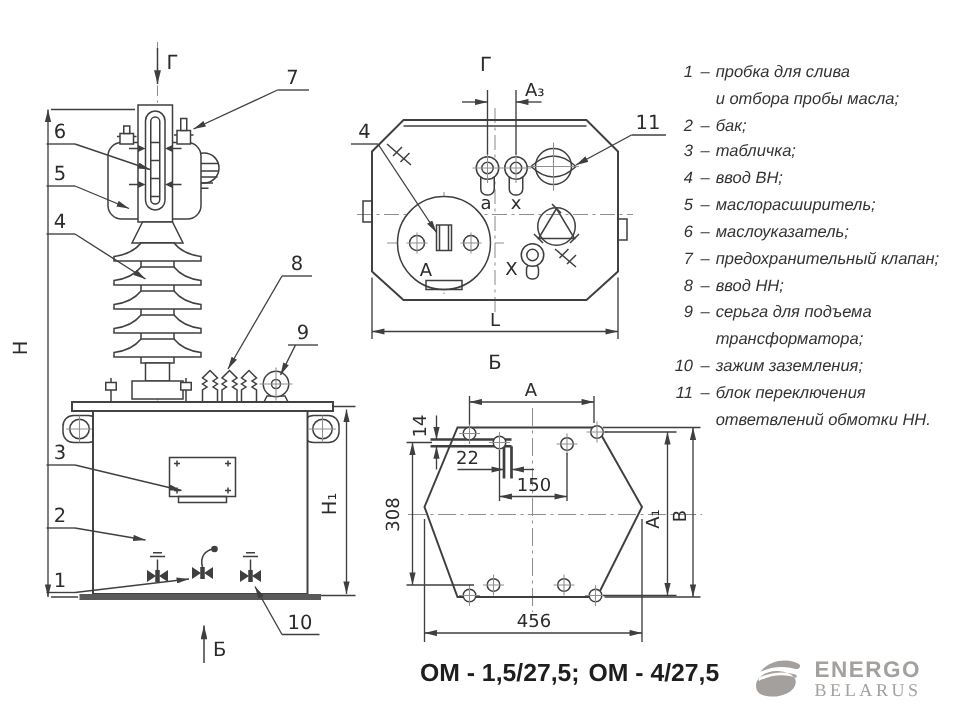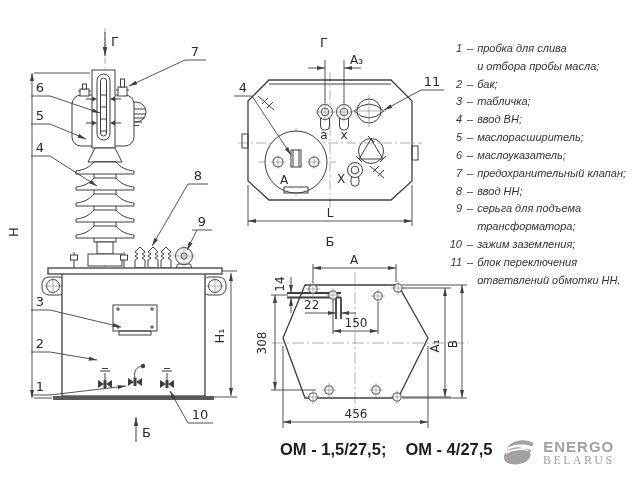--- a/index.html
+++ b/index.html
@@ -19,23 +19,23 @@
   
   .legend{position:absolute;left:441px;top:40px;width:202px;color:#333;
           font-style:italic;font-size:11px;line-height:1.62;}
   .legend-row{display:flex;}
   .legend-num{flex:none;width:21px;text-align:right;}
   .legend-dash{flex:none;margin:0 4px 0 5px;}
   .legend-text{flex:1;white-space:pre-line;}
   
   .caption{position:absolute;left:280px;top:440px;font-size:16.5px;font-weight:bold;
            color:#1e1e1e;}
-  .caption .m2{margin-left:19px;}
+  .caption .m2{margin-left:6px;}
   
-  .logo{position:absolute;left:500px;top:438px;display:flex;align-items:center;text-align:center;}
+  .logo{position:absolute;left:500px;top:438px;display:flex;align-items:center;}
   .logo-txt{margin-left:6px;color:#a3a09e;}
   .logo-l1{font-size:15px;font-weight:bold;letter-spacing:1px;line-height:15px;}
   .logo-l2{font-family:"Liberation Serif",serif;font-size:12px;letter-spacing:2.4px;line-height:13px;}
 </style>
 </head>
 <body>
 
 <div class="canvas">
 
 <svg width="635" height="478" viewBox="0 0 635 478">

